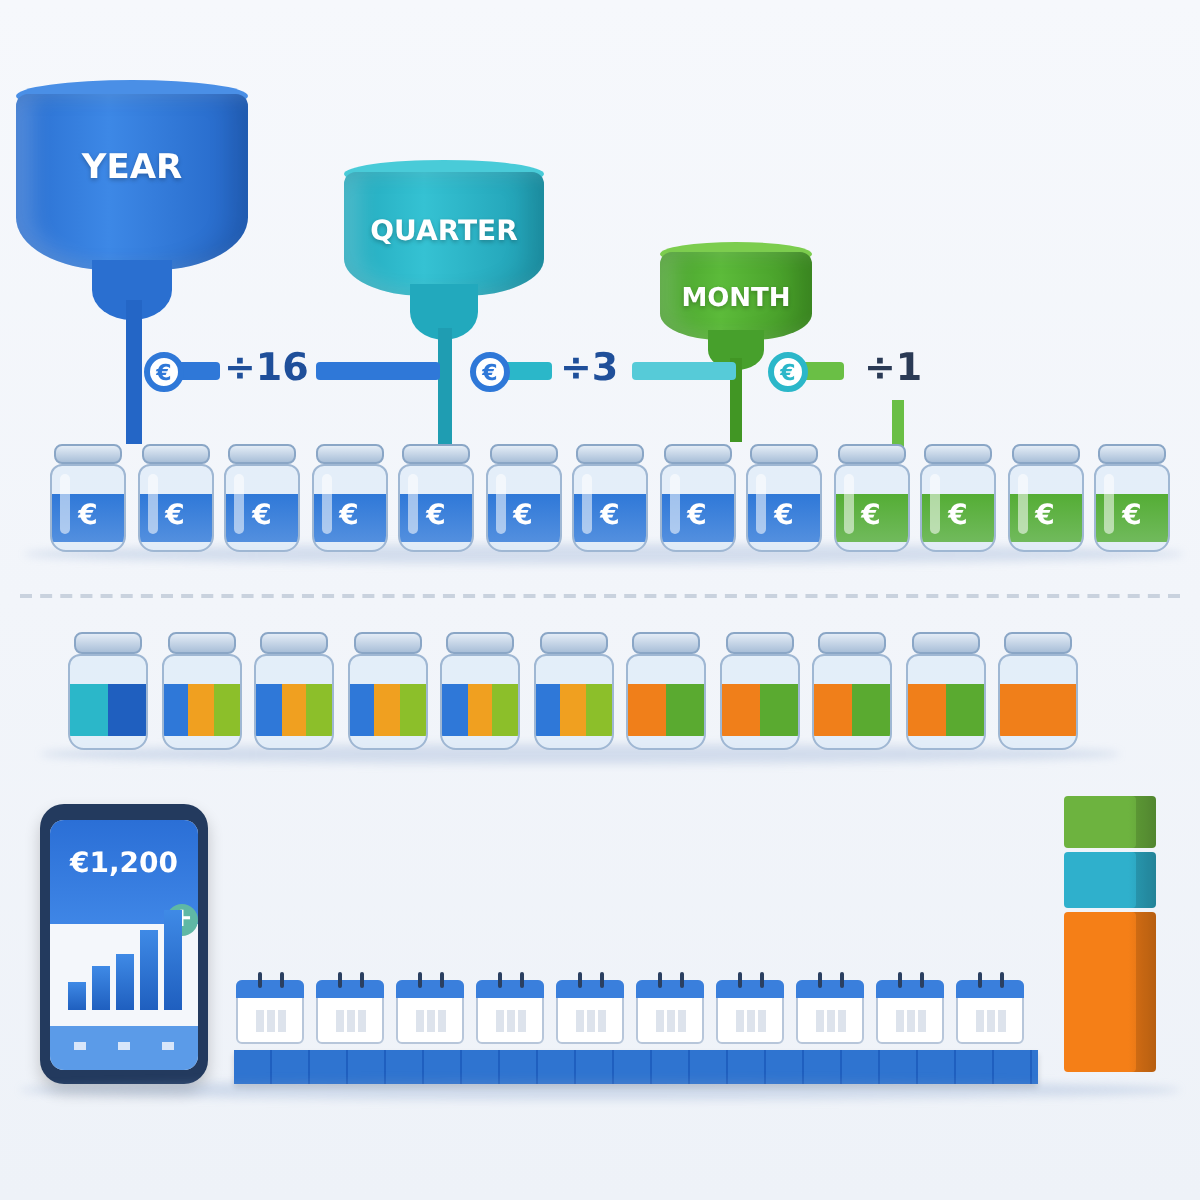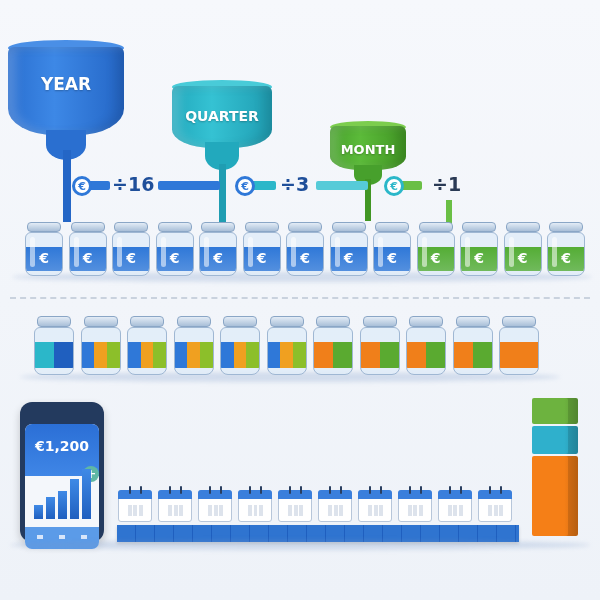--- a/index.html
+++ b/index.html
@@ -24,21 +24,21 @@
   .jar .shine{position:absolute;left:4px;top:4px;width:5px;height:30px;background:rgba(255,255,255,.55);border-radius:3px;}
   .jar2{position:absolute;width:42px;height:60px;}
   .jar2 .lid{position:absolute;left:4px;top:0;width:34px;height:11px;border-radius:4px;background:linear-gradient(180deg,#e3ecf6,#a9bfd8);border:1px solid #8aa6c6;box-sizing:border-box;}
   .jar2 .body{position:absolute;left:1px;top:11px;width:40px;height:48px;border-radius:6px 6px 8px 8px;background:rgba(225,236,248,.85);border:1px solid #9fb7d3;box-sizing:border-box;overflow:hidden;}
   .jar2 .fill{position:absolute;left:0;right:0;bottom:6px;height:26px;overflow:hidden;}
   .seg{position:absolute;top:0;bottom:0;}
   .shelf{position:absolute;height:10px;border-radius:50%;background:rgba(120,150,200,.25);filter:blur(2px);}
   .dashes{position:absolute;left:10px;right:10px;top:297px;border-top:2px dashed #c9d2de;}
   
   .phone{position:absolute;left:20px;top:402px;width:84px;height:140px;background:#233a5e;border-radius:12px;box-shadow:0 4px 8px rgba(0,0,0,.2);}
-  .screen{position:absolute;left:5px;top:8px;width:74px;height:125px;border-radius:7px;background:#f4f7fb;overflow:hidden;margin-top:14px;}
+  .screen{position:absolute;left:5px;top:8px;width:74px;height:125px;border-radius:7px;background:#f4f7fb;overflow:hidden;}
   .screen .hdr{position:absolute;left:0;top:0;width:74px;height:52px;background:linear-gradient(180deg,#2b6fd6,#3f86e6);}
   .amount{position:absolute;left:0;right:0;top:14px;text-align:center;color:#fff;font-weight:bold;font-size:14px;}
   .plus{position:absolute;left:58px;top:42px;width:16px;height:16px;border-radius:50%;background:#5fb8a5;color:#fff;font-size:13px;font-weight:bold;line-height:16px;text-align:center;}
   .bar{position:absolute;bottom:30px;width:9px;background:linear-gradient(180deg,#3f8ae6,#1f5fbf);}
   .nav{position:absolute;left:0;bottom:0;width:74px;height:22px;background:#5b9be8;}
   .navdot{position:absolute;top:8px;width:6px;height:4px;background:#d8e6fa;}
   
   .cal{position:absolute;top:490px;width:34px;height:32px;background:#fff;border:1px solid #b7c6da;border-radius:3px;box-sizing:border-box;}
   .cal .top{position:absolute;left:-1px;top:-1px;width:34px;height:9px;background:#3a7fdc;border-radius:3px 3px 0 0;}
   .cal .ring{position:absolute;top:-5px;width:2px;height:8px;background:#2a3f60;border-radius:1px;}

